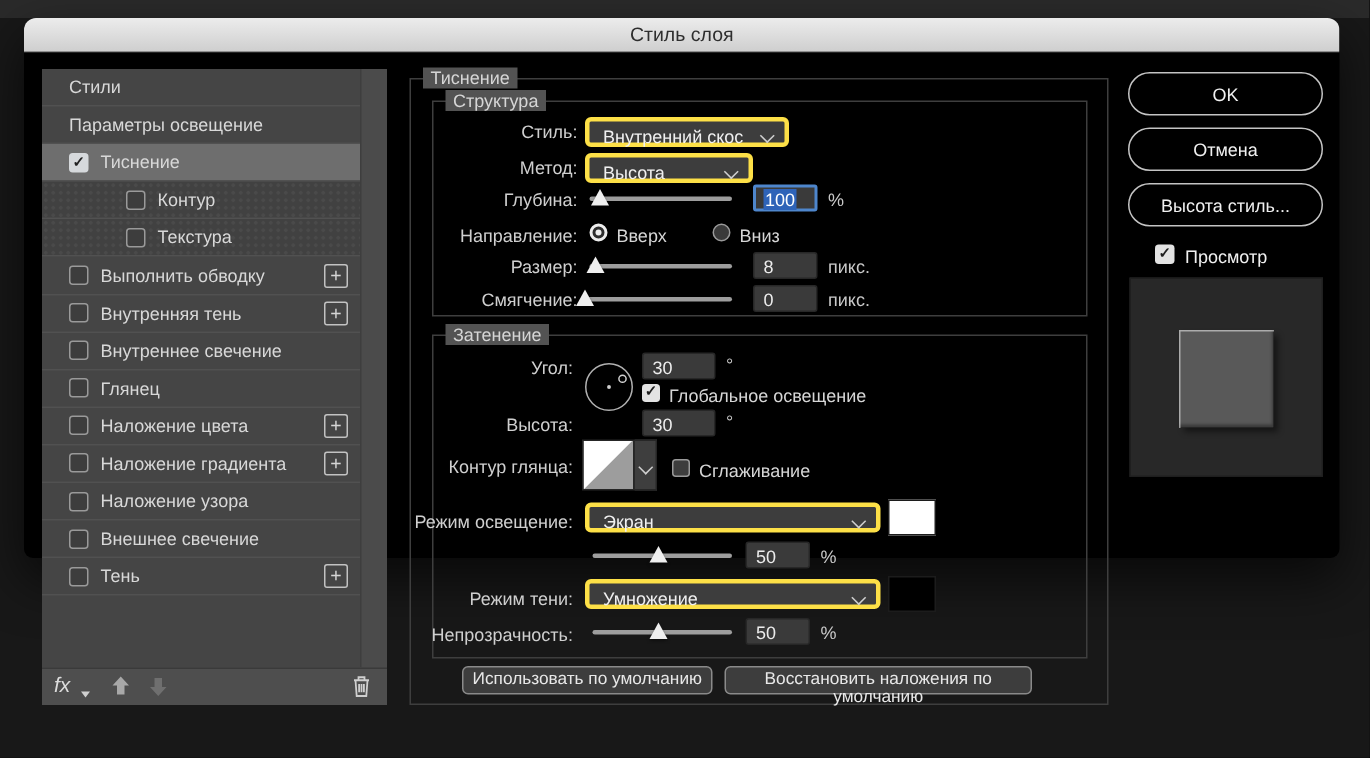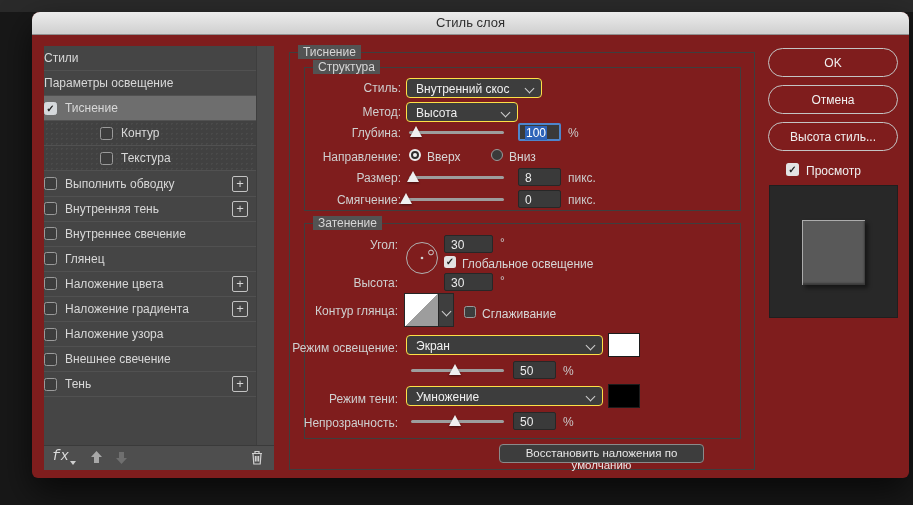--- a/index.html
+++ b/index.html
@@ -1,62 +1,62 @@
 <!DOCTYPE html>
 <html><head>
 <meta charset="utf-8">
 <style>
   html,body{margin:0;padding:0;background:#181818;}
   #stage{position:relative;width:913px;height:505px;overflow:hidden;
          font-family:"Liberation Sans",sans-serif;background:#181818;}
   #topband{position:absolute;left:0;top:0;width:913px;height:12px;background:#2a2a2a;}
-  #win{position:absolute;left:32px;top:12px;width:877px;height:466px;
-       background:#7f1d1d;border-radius:8px 8px 6px 6px;
+  #win{position:absolute;left:16px;top:12px;width:877px;height:360px;
+       background:#000000;border-radius:8px 8px 6px 6px;
        box-shadow:0 14px 34px rgba(0,0,0,.65);}
   #titlebar{position:absolute;left:0;top:0;width:877px;height:22px;
         background:linear-gradient(#ececec,#cfcfcf);border-radius:8px 8px 0 0;
         border-bottom:1px solid #8f8f8f;}
   #title{position:absolute;left:0;top:3px;width:100%;text-align:center;
         font-size:13px;color:#2e2e2e;}
   
   #sidebar{position:absolute;left:12px;top:34px;width:230px;height:424px;background:#454545;}
   #sidebar-list{position:absolute;left:0;top:0;width:212px;height:399px;}
   .srow{position:relative;height:25.1px;border-bottom:1px solid #515151;
-        display:flex;align-items:center;box-sizing:border-box;}
+        display:flex;align-items:center;padding-left:18px;box-sizing:border-box;}
   .srow.sel{background:#6e6e6e;}
   .srow.ind{padding-left:56px;background:#414141;
         background-image:radial-gradient(#4a4a4a 1px,transparent 1px);background-size:5px 5px;}
   .slabel{font-size:12px;color:#d8d8d8;white-space:nowrap;}
   .cb{width:11px;height:11px;border:1px solid #9a9a9a;border-radius:2.5px;background:#3d3d3d;
       margin-right:8px;flex:none;font-size:10px;line-height:11px;text-align:center;color:#222;}
   .cb.on{background:#d6d9dc;border-color:#d6d9dc;font-weight:bold;}
   .plus{position:absolute;right:8px;top:50%;margin-top:-8px;width:14px;height:14px;
       border:1px solid #c2c2c2;border-radius:2px;color:#d5d5d5;font-size:13px;line-height:13px;
       text-align:center;}
   #sidebar-scroll{position:absolute;left:212px;top:0;width:18px;height:399px;background:#4b4b4b;
       border-left:1px solid #3e3e3e;box-sizing:border-box;}
   #sidebar-footer{position:absolute;left:0;top:399px;width:230px;height:25px;background:#4e4e4e;
       border-top:1px solid #3a3a3a;box-sizing:border-box;}
   #fx{position:absolute;left:8px;top:2px;font-style:italic;font-size:14px;color:#dcdcdc;
-      font-family:Liberation Mono, monospace;}
+      font-family:Liberation Sans, sans-serif;}
   #fx-caret{position:absolute;left:26px;top:15px;width:0;height:0;
       border-left:3px solid transparent;border-right:3px solid transparent;border-top:4px solid #cfcfcf;}
   .arr{position:absolute;top:4px;}
   #trash{position:absolute;right:10px;top:3px;}
   
   .group{position:absolute;border:1px solid #3e3e3e;}
   .group-label{position:absolute;top:-8px;left:8px;background:#535353;padding:0 5px;
       font-size:12px;color:#d6d6d6;white-space:nowrap;}
   .lbl{position:absolute;width:150px;text-align:right;font-size:12px;color:#cfcfcf;white-space:nowrap;}
   .unit{position:absolute;font-size:12px;color:#c9c9c9;}
   .field{position:absolute;background:#3a3a3a;border:1px solid #272727;border-radius:2px;
       font-size:12px;color:#ececec;padding:2px 0 0 6px;box-sizing:border-box;height:18px;}
   .field.focus{border:2px solid #4e86cc;padding-top:1px;padding-left:5px;}
   .field.focus .selval{background:#2e63b8;color:#fff;padding:0 1px;}
-  .dd{position:absolute;background:#3d3d3d;border:1px solid #fde047;border-radius:4px;height:20px;
+  .dd{position:absolute;background:#3d3d3d;border:3px solid #fde047;border-radius:4px;height:20px;
       box-sizing:border-box;font-size:12px;color:#f0f0f0;padding:3px 0 0 9px;}
   .chev{position:absolute;right:8px;top:6px;width:6px;height:6px;
       border-right:1.6px solid #cfcfcf;border-bottom:1.6px solid #cfcfcf;transform:rotate(45deg);}
   .track{position:absolute;height:3px;background:#9d9d9d;border-radius:2px;}
   .thumb{position:absolute;width:0;height:0;border-left:6px solid transparent;
       border-right:6px solid transparent;border-bottom:11px solid #efefef;
       filter:drop-shadow(0 1px 1px rgba(0,0,0,.5));}
   .radio{position:absolute;width:12px;height:12px;border-radius:50%;box-sizing:border-box;}
   .radio.on{border:2px solid #ededed;background:#2e2e2e;}
   .radio.on::after{content:"";position:absolute;left:2px;top:2px;width:4px;height:4px;
@@ -282,20 +282,21 @@
     <div class="swatch" style="left:576px;top:372px;background:#000000"></div>
 
     <span class="lbl" style="left:216px;top:404px">Непрозрачность:</span>
     <div class="track" style="left:379px;top:408px;width:93px"></div>
     <div class="thumb" style="left:417px;top:403px"></div>
     <div class="field" style="left:481px;top:400px;width:43px">
       <span>50</span>
     </div>
     <span class="unit" style="left:531px;top:403px">%</span>
 
+    <div class="btn" style="left:292px;top:432px;width:167px">Использовать по умолчанию</div>
     <div class="btn" style="left:467px;top:432px;width:205px">Восстановить наложения по умолчанию</div>
 
     <div class="pill" style="top:36px">OK</div>
     <div class="pill" style="top:73px">Отмена</div>
     <div class="pill" style="top:110px">Высота стиль...</div>
 
     <span class="cbx on" style="left:754px;top:151px;width:13px;height:13px;line-height:13px">✓</span>
     <span class="cbx-label" style="left:774px;top:152px;color:#f0f0f0">Просмотр</span>
 
     <div id="preview">

